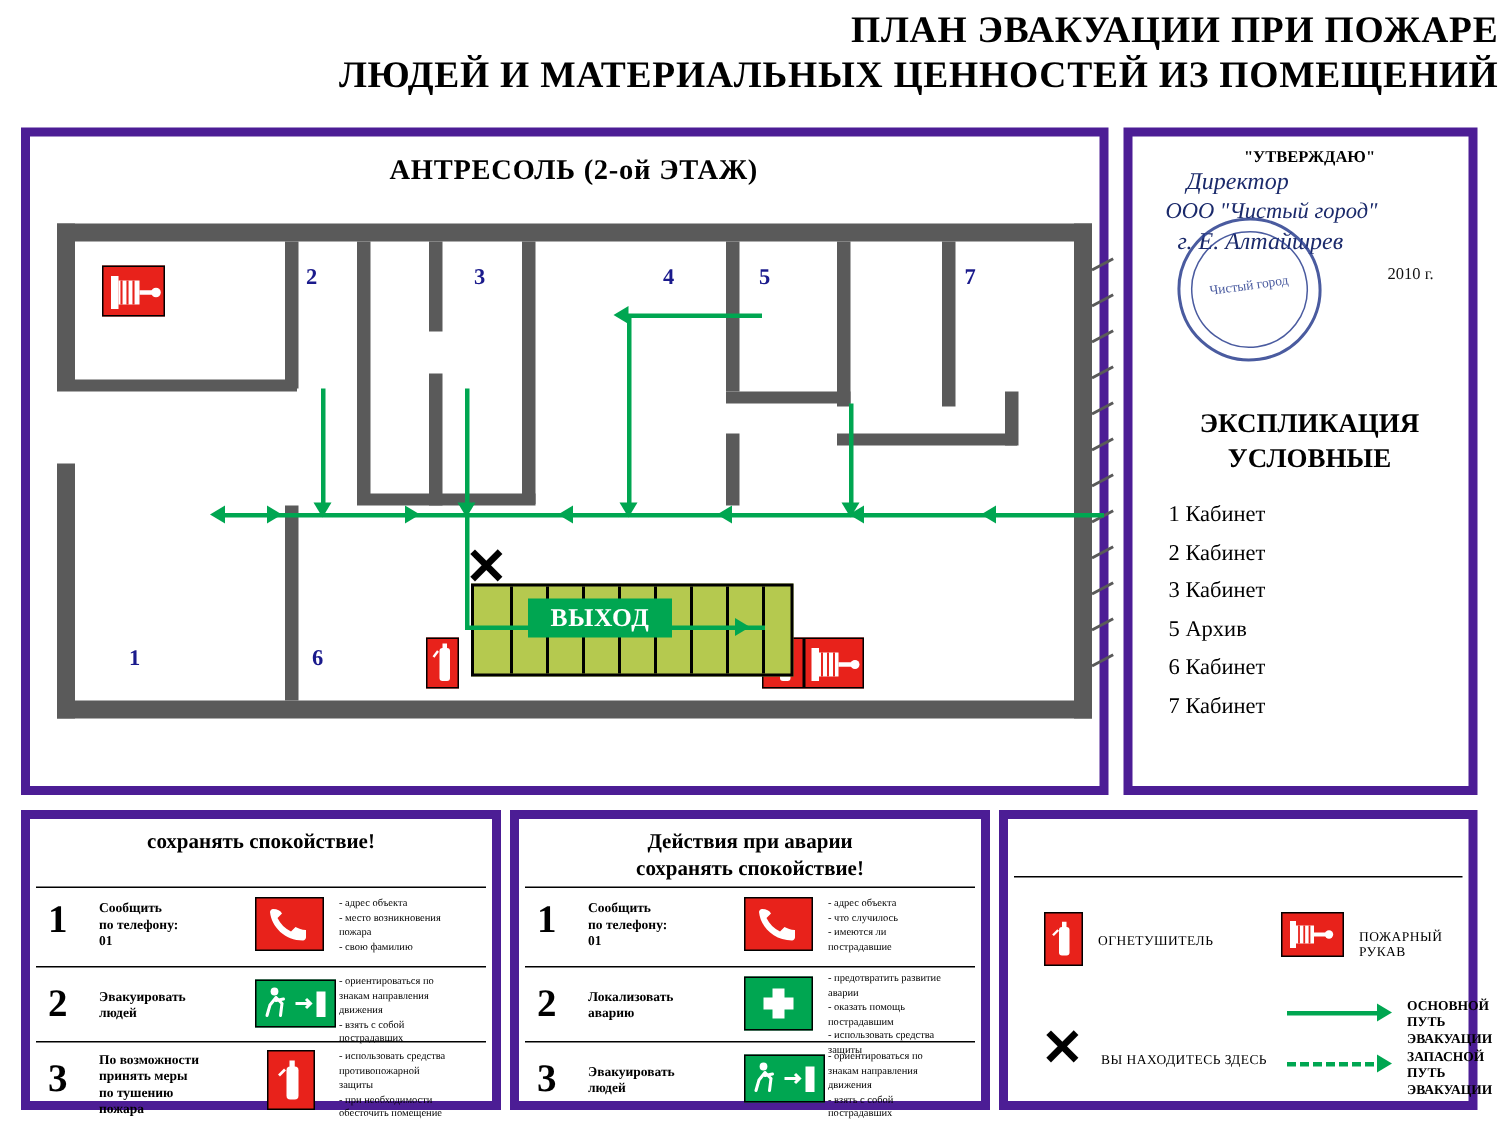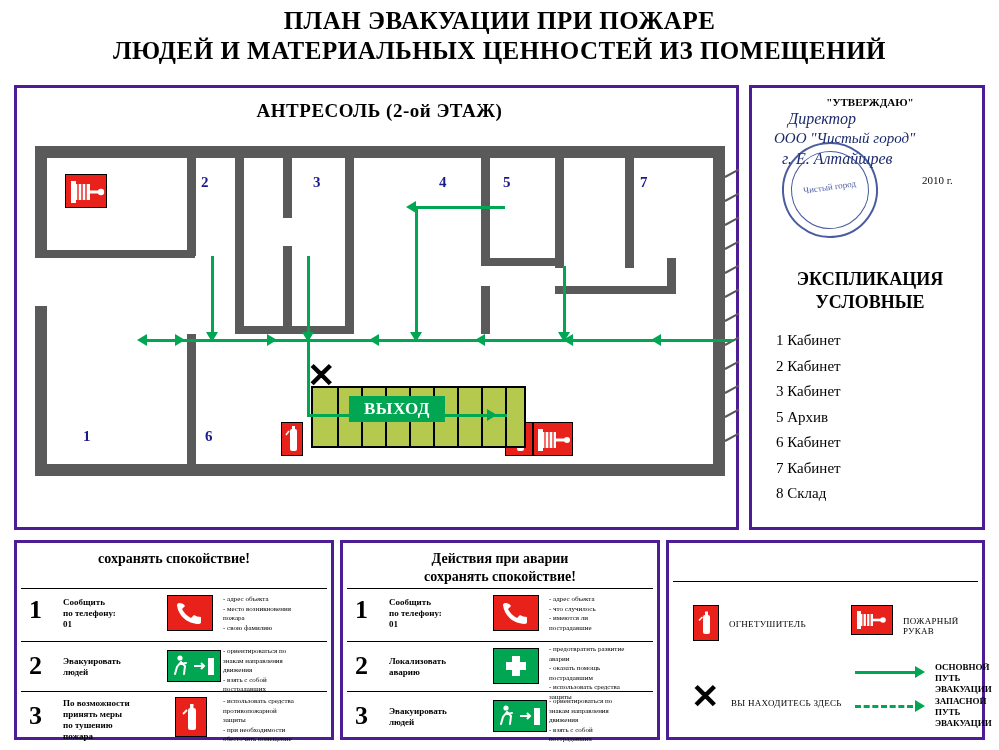--- a/index.html
+++ b/index.html
@@ -1,25 +1,25 @@
 <!DOCTYPE html>
 <html><head>
 <meta charset="utf-8">
 <style>
   html,body{margin:0;padding:0;background:#ffffff;}
   body{width:999px;height:750px;font-family:"Liberation Serif",serif;color:#000;overflow:hidden;position:relative;}
   .page{position:absolute;inset:0;}
 
   
-  .title{position:absolute;left:0;top:6px;width:999px;text-align:center;font-weight:bold;
+  .title{position:absolute;left:0;top:6px;width:999px;text-align:right;font-weight:bold;
          font-size:25px;letter-spacing:.5px;line-height:30px;}
   .title div{white-space:nowrap;}
 
   
-  .frame{position:absolute;border:3px solid #4c1d95;box-sizing:border-box;}
+  .frame{position:absolute;border:6px solid #4c1d95;box-sizing:border-box;}
 
   #plan-frame{left:14px;top:85px;width:725px;height:445px;}
   #approve-frame{left:749px;top:85px;width:236px;height:445px;}
   #fire-frame{left:14px;top:540px;width:320px;height:200px;}
   #accident-frame{left:340px;top:540px;width:320px;height:200px;}
   #legend-frame{left:666px;top:540px;width:319px;height:200px;}
 
   
   .plan-title{position:absolute;left:0;top:12px;width:725px;text-align:center;
               font-size:19px;font-weight:bold;letter-spacing:.5px;}
@@ -241,21 +241,20 @@
       <div>УСЛОВНЫЕ</div>
     </div>
 
     <div class="expl-list">
       <div>1  Кабинет</div>
       <div>2  Кабинет</div>
       <div>3  Кабинет</div>
       <div>5  Архив</div>
       <div>6  Кабинет</div>
       <div>7  Кабинет</div>
-      <div>8  Склад</div>
     </div>
   </div>
 
   <div class="frame" id="fire-frame">
     <div class="panel-title">
       <div>сохранять спокойствие!</div>
     </div>
     <div class="divline" style="top:45px;"></div>
 
     <div class="step-num" style="left:12px;top:52px;">1</div>

